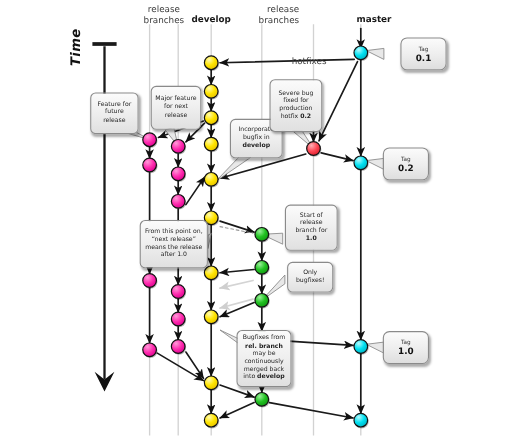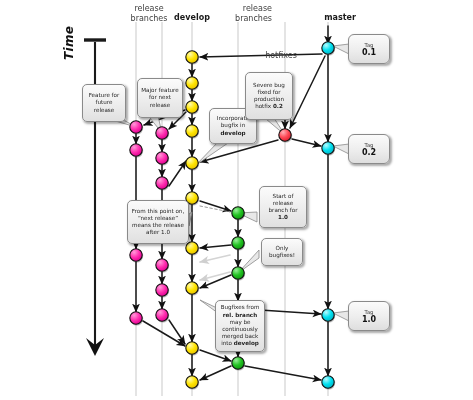--- a/index.html
+++ b/index.html
@@ -307,21 +307,21 @@
         <span>Start of release branch for <b>1.0</b></span>
       </div>
       <div class="callout" style="left: 261px; top: 238px; width: 42px; height: 28px;">
         <span>Only bugfixes!</span>
       </div>
       <div class="callout" style="left: 215px; top: 300px; width: 50px; height: 52px;">
         <span>Bugfixes from <b>rel. branch</b> may be continuously merged back into <b>develop</b></span>
       </div>
     </div>
   <div id="tags">
-      <div class="tagbox" style="left: 348px; top: 34px; width: 42px; height: 30px;">
+      <div class="tagbox" style="left: 364px; top: 34px; width: 42px; height: 30px;">
         <div class="t1">Tag</div>
         <div class="t2">0.1</div>
       </div>
       <div class="tagbox" style="left: 348px; top: 134px; width: 42px; height: 30px;">
         <div class="t1">Tag</div>
         <div class="t2">0.2</div>
       </div>
       <div class="tagbox" style="left: 348px; top: 301px; width: 42px; height: 30px;">
         <div class="t1">Tag</div>
         <div class="t2">1.0</div>

